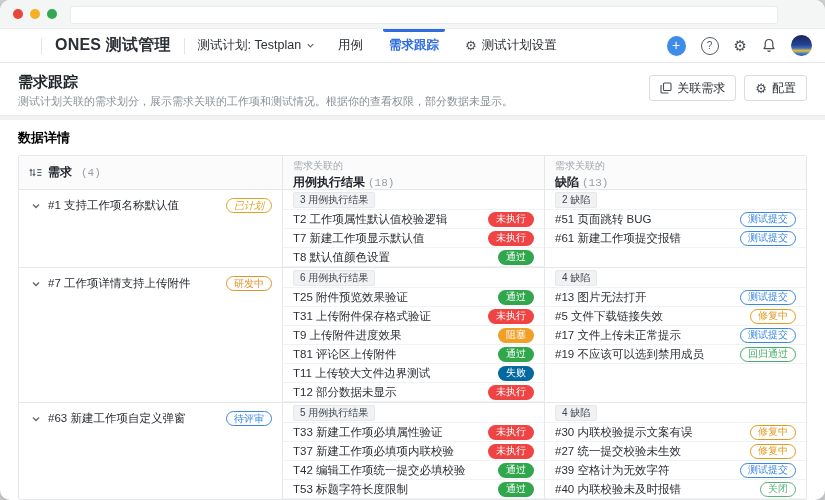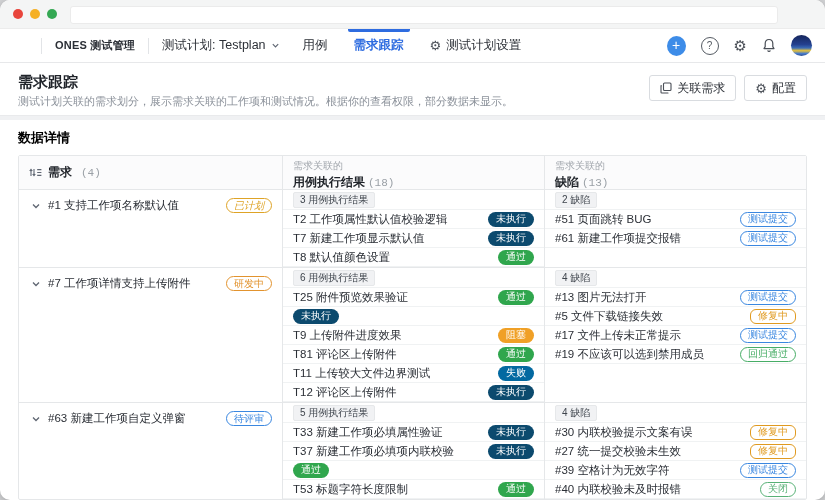--- a/index.html
+++ b/index.html
@@ -11,21 +11,21 @@
   .dot{position:absolute;top:9px;width:10px;height:10px;border-radius:50%;}
   .dot.r{left:13px;background:#e8453c}.dot.y{left:30px;background:#f5b025}.dot.g{left:47px;background:#34a853}
   .urlbar{position:absolute;left:70px;right:47px;top:6px;height:16px;background:#fff;
     border:1px solid #ebebeb;border-radius:3px;}
   
   .nav{height:33px;background:#fff;border-bottom:1px solid #e7e8ea;display:flex;align-items:center;
     padding:0 13px;position:relative;font-size:12.5px;color:#2b2f36;}
   .nav .burger{display:flex;flex-direction:column;gap:3px;width:15px;cursor:pointer;}
   .nav .burger i{height:1.6px;background:#3c4148;border-radius:1px;display:block}
   .vdiv{width:1px;height:16px;background:#e2e4e7;margin:0 13px;}
-  .app-title{font-weight:bold;font-size:11px;letter-spacing:.2px;}
+  .app-title{font-weight:bold;font-size:16px;letter-spacing:.2px;}
   .plan-sel{display:flex;align-items:center;gap:5px;cursor:pointer;}
   .tabs{display:flex;height:100%;margin-left:10px;}
   .tab{display:flex;align-items:center;gap:5px;padding:0 13px;height:100%;position:relative;cursor:pointer;}
   .tab.active{color:#2e6ce0;font-weight:bold;}
   .tab.active::after{content:"";position:absolute;top:0;left:7px;right:7px;height:3px;background:#2e6ce0;border-radius:0 0 2px 2px;}
   .gear-glyph{font-size:13px;line-height:1;color:#4a4f57;}
   .nav-right{margin-left:auto;display:flex;align-items:center;gap:15px;}
   .plus-btn{width:19px;height:19px;border-radius:50%;background:#3d8ce8;color:#fff;font-size:14px;
     display:flex;align-items:center;justify-content:center;line-height:1;cursor:pointer;padding-bottom:1px;}
   .help-btn{width:16px;height:16px;border-radius:50%;border:1.3px solid #555b63;color:#555b63;
@@ -63,25 +63,25 @@
   .req-text{font-size:11.5px;color:#2b2f36;flex:1;white-space:nowrap;overflow:hidden;text-overflow:ellipsis;cursor:pointer;}
   .chip-row{height:20px;display:flex;align-items:center;padding:0 10px;box-sizing:border-box;border-bottom:1px solid #f0f2f3;}
   .chip{font-size:10px;color:#3f454d;background:#f1f2f4;border:1px solid #e6e8ea;border-radius:2px;
     padding:1px 6px;line-height:12px;white-space:nowrap;}
   .sub-item{height:19px;box-sizing:border-box;display:flex;align-items:center;justify-content:space-between;
     padding:0 10px;border-bottom:1px solid #f0f2f3;gap:8px;}
   .sub-text{font-size:11.5px;color:#2b2f36;white-space:nowrap;overflow:hidden;text-overflow:ellipsis;cursor:pointer;}
   
   .pill{flex-shrink:0;font-size:10px;line-height:1;border-radius:8px;padding:2.5px 8px;white-space:nowrap;}
   .pill.solid{color:#fff;}
-  .st-notrun{background:#0c4a6e;} .st-pass{background:#30a64d;}
+  .st-notrun{background:#ef4444;} .st-pass{background:#30a64d;}
   .st-fail{background:#0369a1;} .st-block{background:#f0a026;}
   .pill.outline{padding:1.5px 7px;border:1px solid;background:#fff;}
   .st-submit{color:#3a87e0;border-color:#9cc5f2;background:#fbfdff;}
-  .st-fixing{color:#e09a20;border-color:#efd095;background:#fffdf7;border-radius:6px;}
+  .st-fixing{color:#e09a20;border-color:#efd095;background:#fffdf7;}
   .st-regress{color:#47ad66;border-color:#a5d9b2;background:#f9fffb;}
   .st-closed{color:#58b176;border-color:#b4ddc0;background:#fafffb;}
   .st-planned{color:#dea326;border-color:#eed194;background:#fffdf4;font-style:italic;}
   .st-dev{color:#e2932e;border-color:#f0c991;background:#fffdf6;}
   .st-review{color:#3a87e0;border-color:#9cc5f2;background:#fbfdff;}
 </style>
 </head>
 <body>
 
 <div class="window">
@@ -232,36 +232,37 @@
           </div>
           <div class="cell sub-cell cases-cell">
             <div class="chip-row">
               <span class="chip">6 用例执行结果</span>
             </div>
             <div class="sub-item">
               <span class="sub-text">T25 附件预览效果验证</span>
               <span class="pill solid st-pass">通过</span>
             </div>
             <div class="sub-item">
+              <span class="sub-text">T31 上传附件保存格式验证</span>
               <span class="pill solid st-notrun">未执行</span>
             </div>
             <div class="sub-item">
               <span class="sub-text">T9 上传附件进度效果</span>
               <span class="pill solid st-block">阻塞</span>
             </div>
             <div class="sub-item">
               <span class="sub-text">T81 评论区上传附件</span>
               <span class="pill solid st-pass">通过</span>
             </div>
             <div class="sub-item">
               <span class="sub-text">T11 上传较大文件边界测试</span>
               <span class="pill solid st-fail">失败</span>
             </div>
             <div class="sub-item">
-              <span class="sub-text">T12 评论区上传附件</span>
+              <span class="sub-text">T12 部分数据未显示</span>
               <span class="pill solid st-notrun">未执行</span>
             </div>
           </div>
           <div class="cell sub-cell defects-cell">
             <div class="chip-row">
               <span class="chip">4 缺陷</span>
             </div>
             <div class="sub-item">
               <span class="sub-text">#13 图片无法打开</span>
               <span class="pill outline st-submit">测试提交</span>
@@ -296,20 +297,21 @@
             </div>
             <div class="sub-item">
               <span class="sub-text">T33 新建工作项必填属性验证</span>
               <span class="pill solid st-notrun">未执行</span>
             </div>
             <div class="sub-item">
               <span class="sub-text">T37 新建工作项必填项内联校验</span>
               <span class="pill solid st-notrun">未执行</span>
             </div>
             <div class="sub-item">
+              <span class="sub-text">T42 编辑工作项统一提交必填校验</span>
               <span class="pill solid st-pass">通过</span>
             </div>
             <div class="sub-item">
               <span class="sub-text">T53 标题字符长度限制</span>
               <span class="pill solid st-pass">通过</span>
             </div>
           </div>
           <div class="cell sub-cell defects-cell">
             <div class="chip-row">
               <span class="chip">4 缺陷</span>

